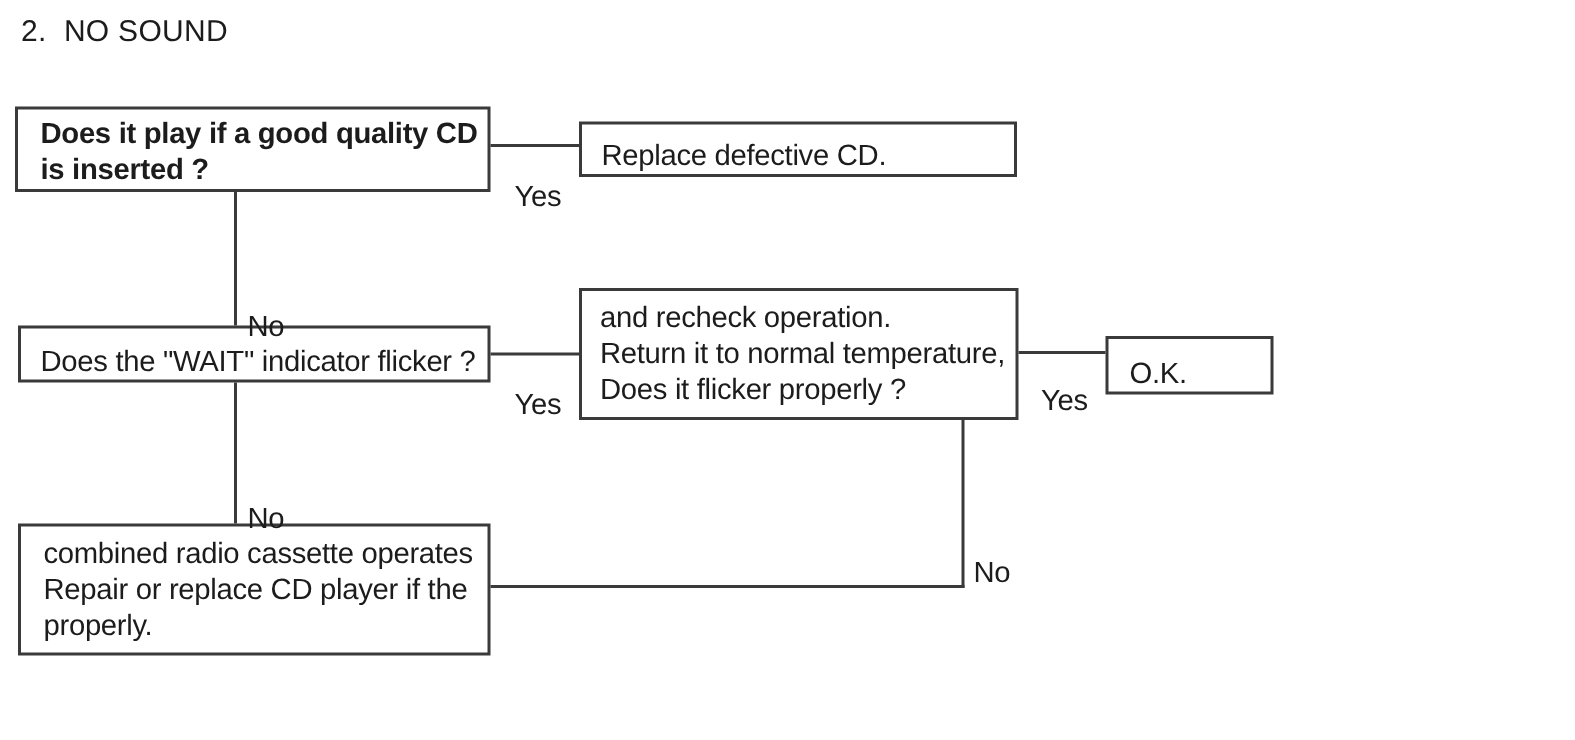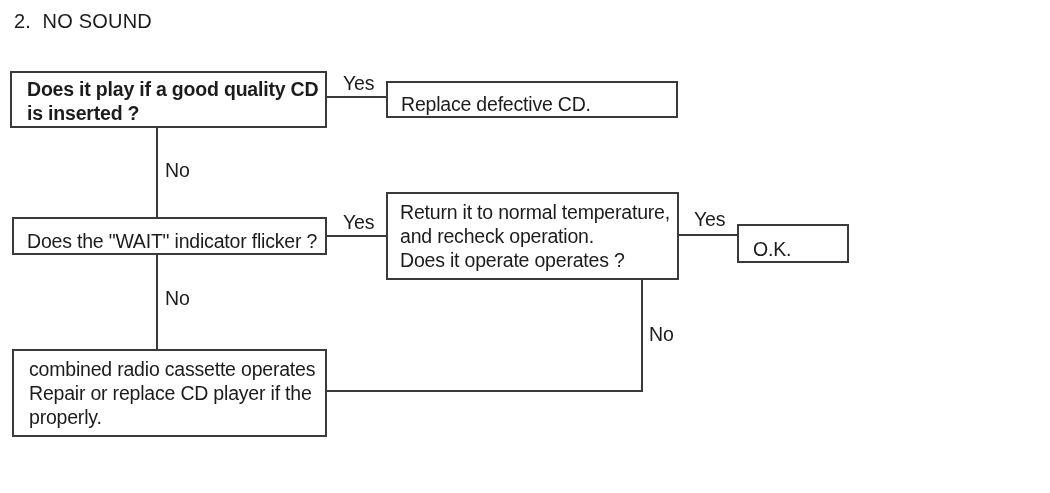--- a/index.html
+++ b/index.html
@@ -32,20 +32,21 @@
   }
   .box .ln { white-space: nowrap; }
   .vcenter { display: flex; align-items: flex-end; }
   .conn { position: absolute; background: #3a3a3a; }
   .lbl {
     position: absolute;
     font-size: 19.5px;
     line-height: 22px;
     letter-spacing: -0.2px;
     white-space: nowrap;
+    margin-top: 48px;
   }
   
   #b-q1      { left: 10px;  top: 71px;  width: 317px; height: 57px; padding: 4px 2px 0 15px; font-weight: bold; }
   #b-replace { left: 386px; top: 81px;  width: 292px; height: 37px; padding-left: 13px; }
   #b-q2      { left: 12px;  top: 217px; width: 315px; height: 38px; padding-left: 13px; }
   #b-recheck { left: 386px; top: 192px; width: 293px; height: 88px; padding: 6px 2px 0 12px; }
   #b-ok      { left: 737px; top: 224px; width: 112px; height: 39px; padding-left: 14px; }
   #b-repair  { left: 12px;  top: 349px; width: 315px; height: 88px; padding: 6px 2px 0 15px; }
   
   #l-yes1  { left: 327px; top: 96px;  width: 59px;  height: 2px; }
@@ -77,23 +78,23 @@
 
   <div class="box vcenter" id="b-replace">
     <div class="ln">Replace defective CD.</div>
   </div>
 
   <div class="box vcenter" id="b-q2">
     <div class="ln">Does the "WAIT" indicator flicker ?</div>
   </div>
 
   <div class="box" id="b-recheck">
+    <div class="ln">and recheck operation.</div>
     <div class="ln">Return it to normal temperature,</div>
-    <div class="ln">and recheck operation.</div>
-    <div class="ln">Does it operate operates ?</div>
+    <div class="ln">Does it flicker properly ?</div>
   </div>
 
   <div class="box vcenter" id="b-ok">
     <div class="ln">O.K.</div>
   </div>
 
   <div class="box" id="b-repair">
     <div class="ln">combined radio cassette operates</div>
     <div class="ln">Repair or replace CD player if the</div>
     <div class="ln">properly.</div>

